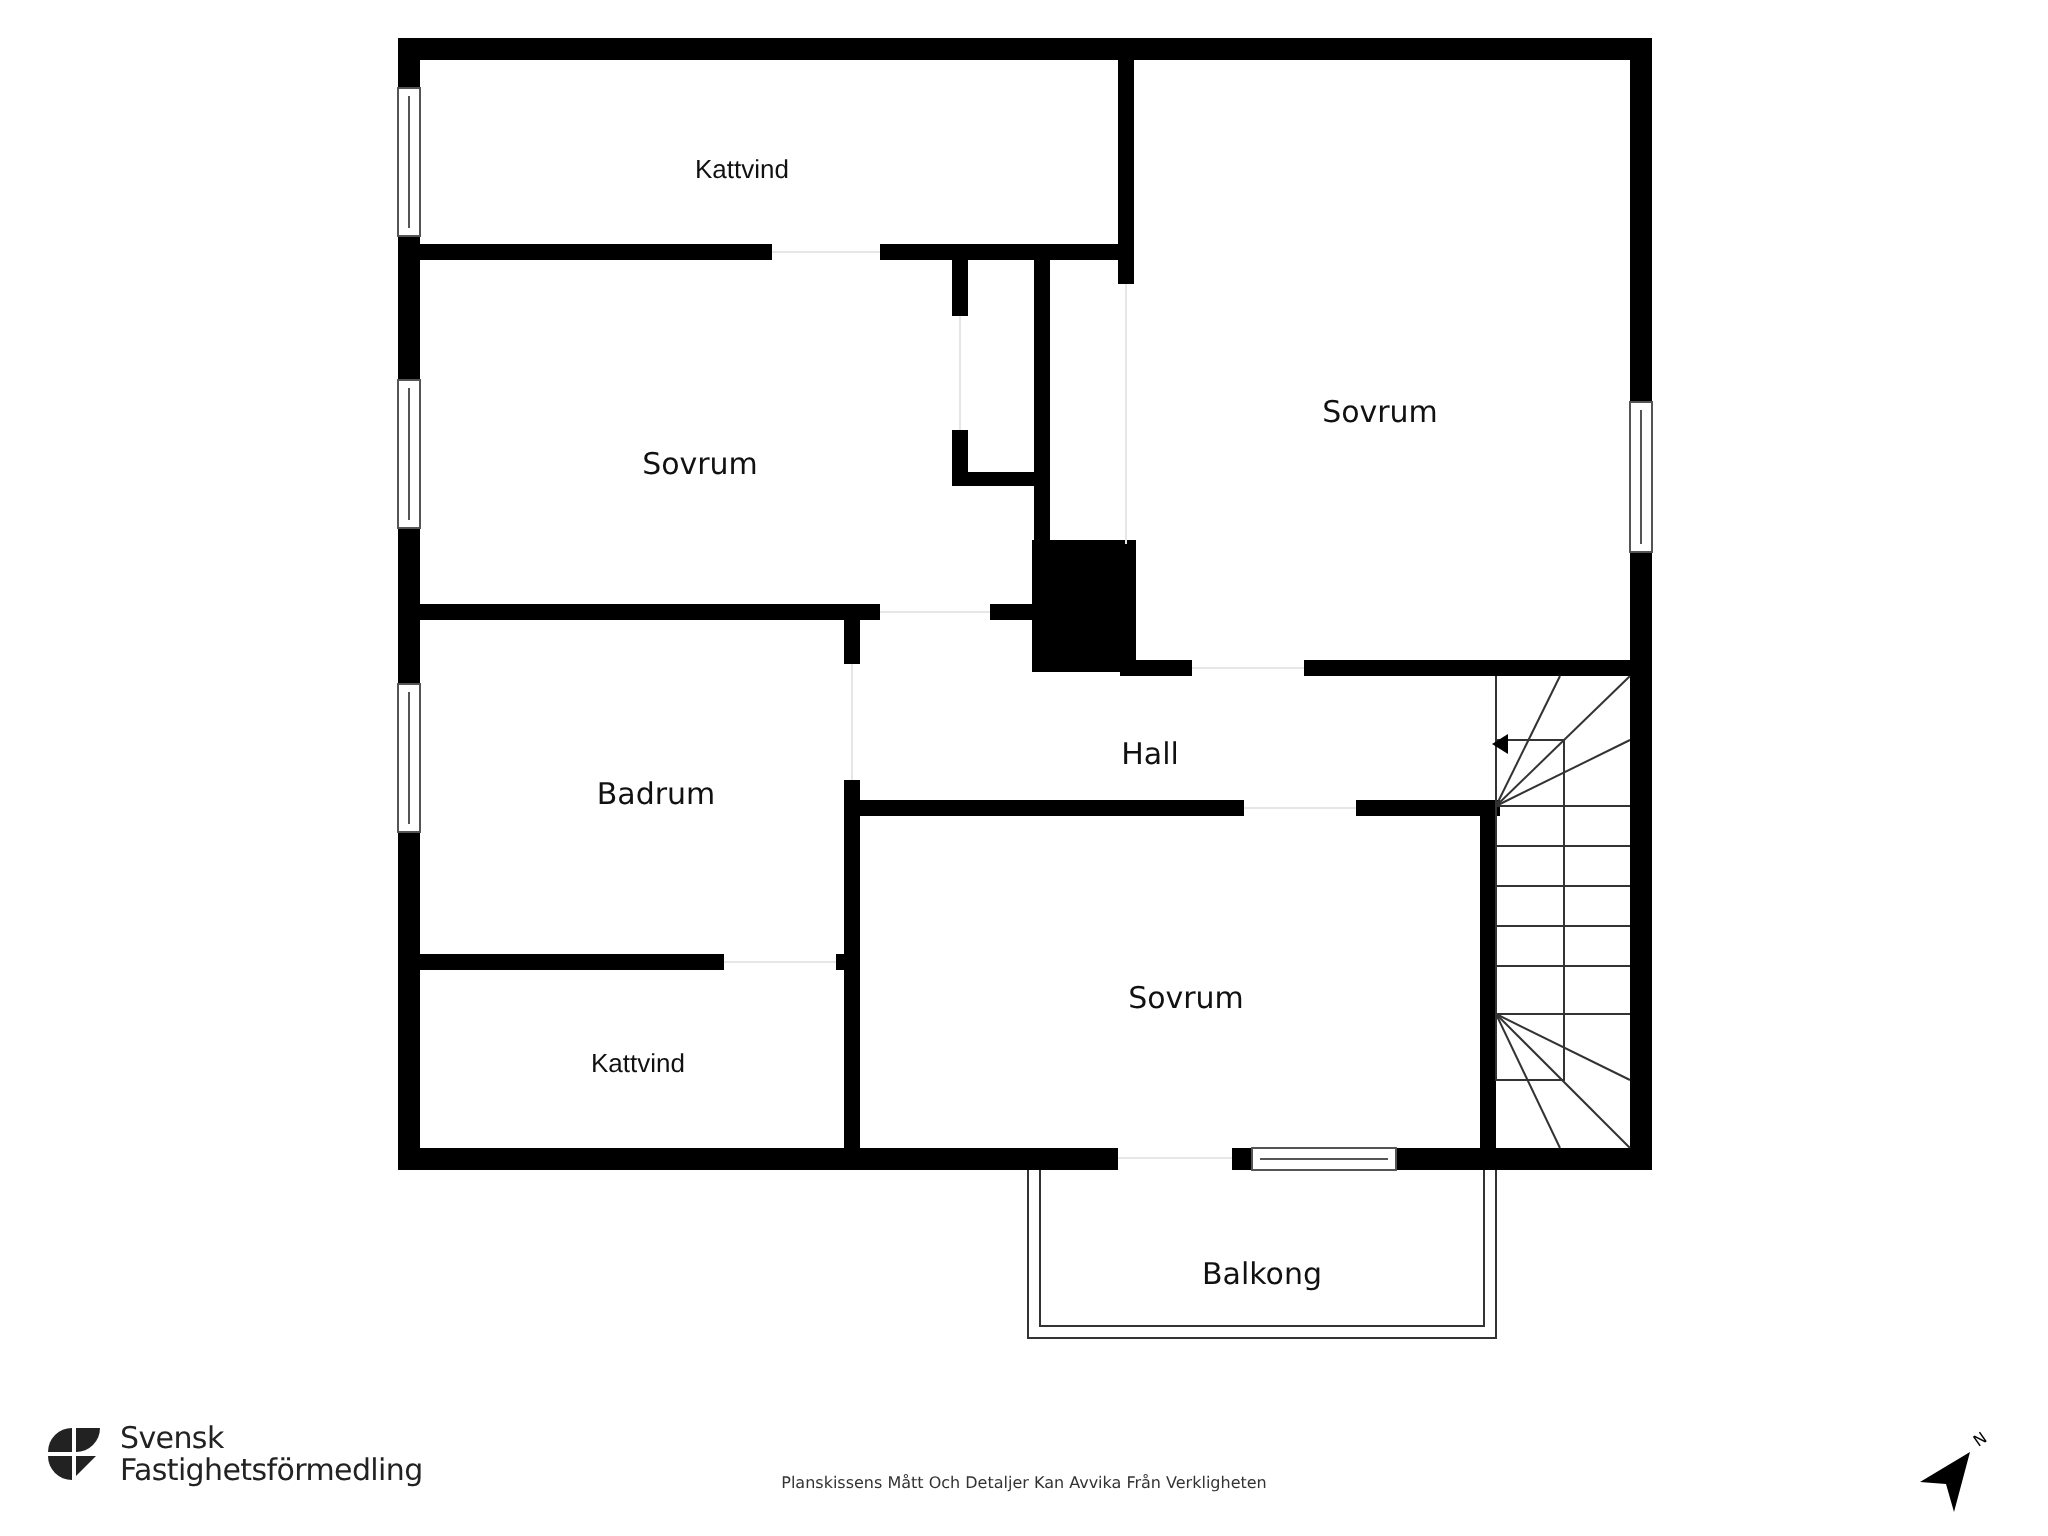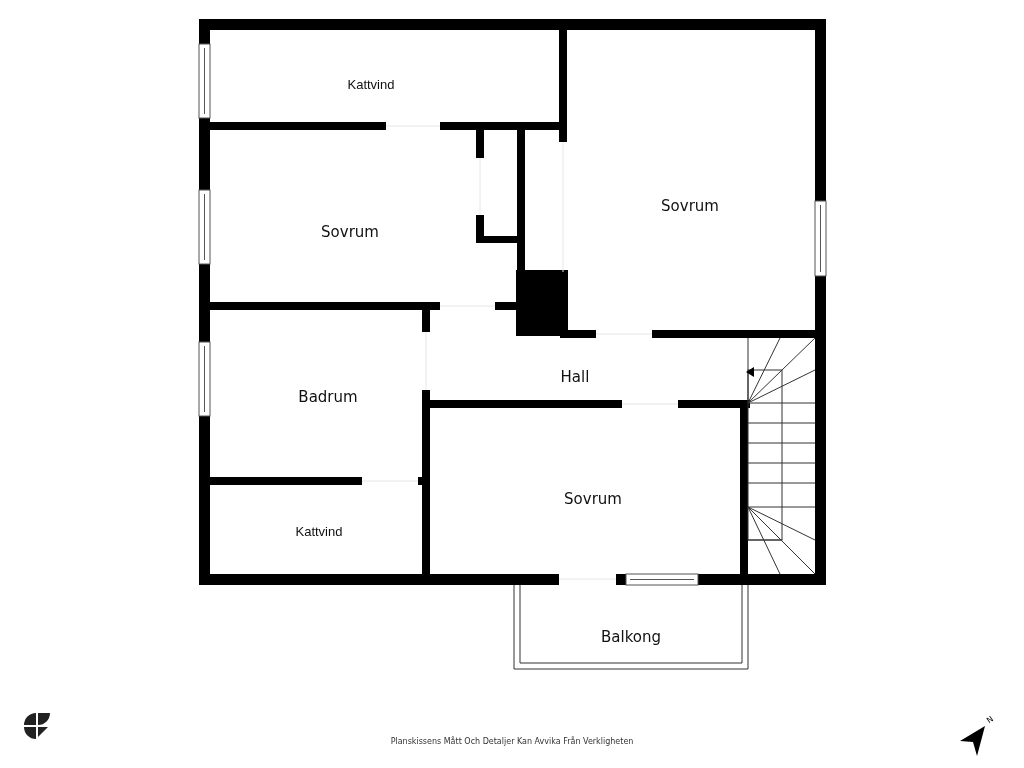--- a/index.html
+++ b/index.html
@@ -121,20 +121,24 @@
   </g>
 </svg>
 
 <div class="logo">
   <svg width="30" height="30" viewBox="0 0 30 30">
     <path d="M2 14 A12 12 0 0 1 14 2 L14 14 Z" fill="#222"></path>
     <path d="M2 16 L14 16 L14 28 A12 12 0 0 1 2 16 Z" fill="#222"></path>
     <path d="M16 2 L28 2 A12 12 0 0 1 16 14 Z" fill="#222"></path>
     <path d="M16 16 L26 16 L16 26 Z" fill="#222"></path>
   </svg>
+  <div class="logo-text">
+    <div>Svensk</div>
+    <div>Fastighetsförmedling</div>
+  </div>
 </div>
 
 <div class="disclaimer">Planskissens Mått Och Detaljer Kan Avvika Från Verkligheten</div>
 
 <svg class="compass" width="44" height="46" viewBox="0 0 44 46">
   <polygon points="30,14 5,29 18,30 22,44" fill="#000"></polygon>
   <text x="32" y="11" font-size="8" font-family="DejaVu Sans, sans-serif" transform="rotate(-35 34 8)">N</text>
 </svg>
 
 </body></html>

